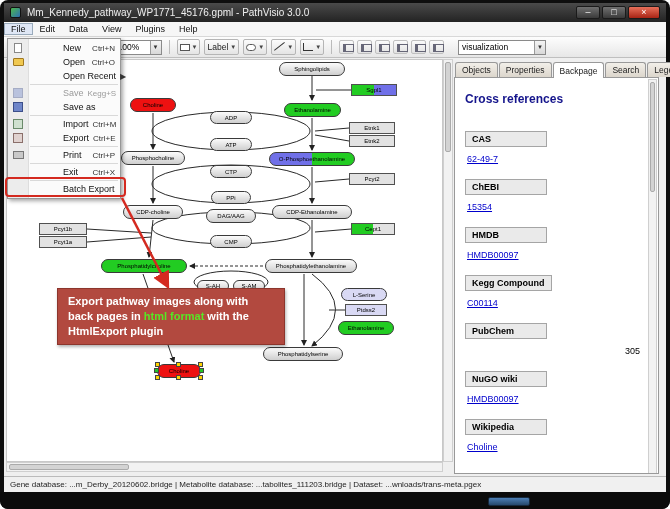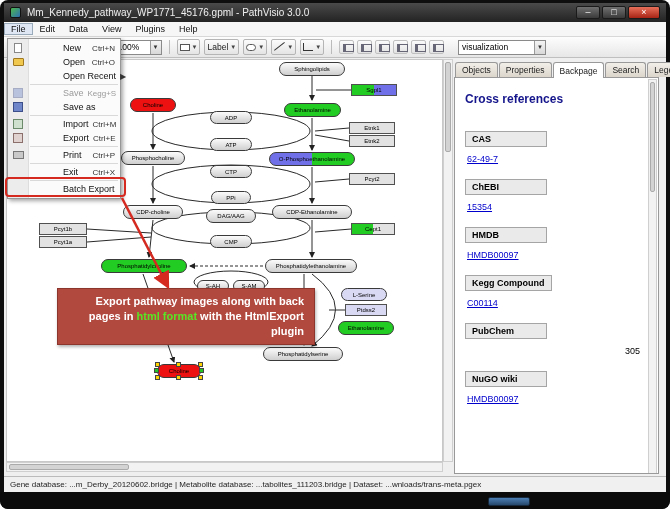--- a/index.html
+++ b/index.html
@@ -107,23 +107,23 @@
   .mi.open-folder-icon{width:11px;height:8px;background:#f0c850;border:1px solid #a07820;border-radius:1px;}
   .mi.save-icon,.mi.save-as-icon{width:10px;height:10px;background:#6f86c9;border:1px solid #3c4f8a;}
   .fm-row.disabled .mi.save-icon{opacity:.4;}
   .mi.import-icon{width:10px;height:10px;background:#cfe0cf;border:1px solid #6a8a6a;}
   .mi.export-icon{width:10px;height:10px;background:#e0d2cf;border:1px solid #8a6f6a;}
   .mi.print-icon{width:11px;height:8px;background:#c9c9c9;border:1px solid #777;}
 
   
   #batch-highlight{position:absolute;left:5px;top:177px;width:121px;height:20px;border:2px solid #d42a20;
     border-radius:4px;z-index:11;pointer-events:none;}
-  #annotation{position:absolute;left:57px;top:288px;width:258px;height:57px;background:#b2493f;
+  #annotation{position:absolute;left:57px;top:288px;width:228px;height:57px;background:#b2493f;
     border:1px solid #8c352c;box-shadow:1px 2px 3px rgba(0,0,0,.3);z-index:6;
-    display:flex;align-items:center;justify-content:center;text-align:right;padding:4px 10px;
+    display:flex;align-items:center;justify-content:center;text-align:left;padding:4px 10px;
     font-size:11px;font-weight:bold;color:#ffffff;line-height:1.35;}
   #annotation .hl{color:#58e625;}
   #callout-arrow{position:absolute;left:0;top:0;width:670px;height:509px;z-index:12;pointer-events:none;}
 </style>
 </head>
 <body>
 
 <div id="stage">
 
   <div id="titlebar">
@@ -346,20 +346,21 @@
     </div>
   <div id="panel">
     <div id="bp-heading">Cross references</div>
     <div id="bp-entries">
         <div class="bp-entry"><div class="bp-db">CAS</div><a href="#" class="bp-id bp-link">62-49-7</a></div>
         <div class="bp-entry"><div class="bp-db">ChEBI</div><a href="#" class="bp-id bp-link">15354</a></div>
         <div class="bp-entry"><div class="bp-db">HMDB</div><a href="#" class="bp-id bp-link">HMDB00097</a></div>
         <div class="bp-entry"><div class="bp-db">Kegg Compound</div><a href="#" class="bp-id bp-link">C00114</a></div>
         <div class="bp-entry"><div class="bp-db">PubChem</div><span class="bp-id bp-plain">305</span></div>
         <div class="bp-entry"><div class="bp-db">NuGO wiki</div><a href="#" class="bp-id bp-link">HMDB00097</a></div>
+        <div class="bp-entry"><div class="bp-db">Wikipedia</div><a href="#" class="bp-id bp-link">Choline</a></div>
       </div>
     <div id="panel-scroll" class="sbar">
       <div class="sthumb" style="left:1px;top:2px;width:5px;height:110px"></div>
     </div>
   </div>
 
   <div id="statusbar">Gene database: ...m_Derby_20120602.bridge | Metabolite database: ...tabolites_111203.bridge | Dataset: ...wnloads/trans-meta.pgex</div>
 
   <div id="bottomstrip"></div>
   <div id="taskbar-fragment"></div>

